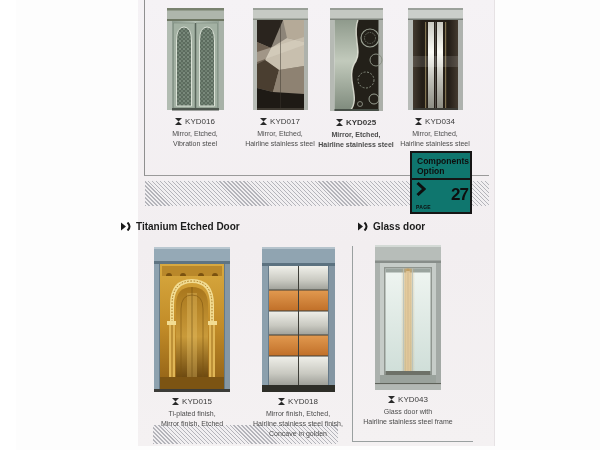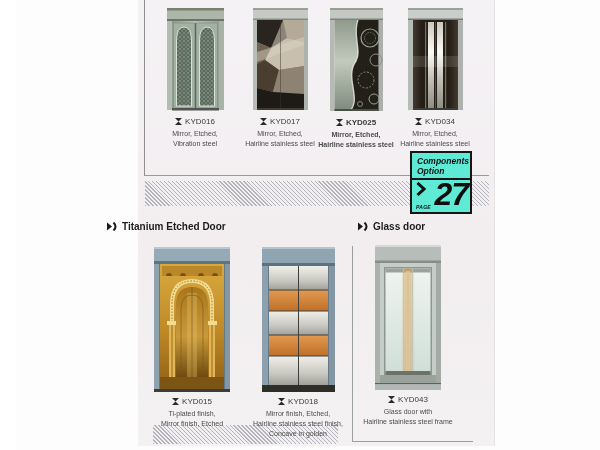--- a/index.html
+++ b/index.html
@@ -18,28 +18,28 @@
         border-left:1px solid #9aa0a0;border-bottom:1px solid #9aa0a0;box-sizing:border-box;}
   .card{position:absolute;display:flex;flex-direction:column;align-items:center;}
   .door{display:block;}
   .door svg{display:block;}
   .code-row{display:flex;align-items:center;gap:3px;font-size:8px;color:#3a3a3a;margin-top:5px;}
   .logo{display:flex;align-items:center;}
   .desc{margin-top:3px;font-size:7px;color:#4c4c4c;text-align:center;line-height:1.45;}
   .section-title{position:absolute;display:flex;align-items:center;gap:4px;
         font-size:10px;font-weight:bold;color:#1c1c1c;}
   .sec-icon{display:flex;align-items:center;}
-  .compbox{position:absolute;left:394px;top:151px;width:62px;height:63px;background:#5eead4;
-        border:2px solid #151515;box-sizing:border-box;z-index:6;font-style:italic;}
+  .compbox{position:absolute;left:394px;top:151px;width:62px;height:63px;background:#0f766e;
+        border:2px solid #151515;box-sizing:border-box;z-index:6;}
   .comp-head{padding:3px 2px 2px 5px;font-size:8.5px;font-weight:bold;color:#0e0e0e;
         line-height:1.2;border-bottom:2px solid #151515;}
   .comp-body{position:relative;height:32px;}
   .comp-chevron{position:absolute;left:4px;top:2px;}
   .comp-pagelbl{position:absolute;left:4px;bottom:2px;font-size:5px;font-weight:bold;color:#0e0e0e;letter-spacing:.3px;}
-  .comp-num{position:absolute;right:2px;top:-1px;font-size:32px;font-weight:bold;color:#0e0e0e;
+  .comp-num{position:absolute;right:2px;top:-1px;font-size:17px;font-weight:bold;color:#0e0e0e;
         letter-spacing:-1px;line-height:31px;}
 </style>
 </head>
 <body>
 
 <div id="stage">
   <div class="page"></div>
   <div class="topbox"></div>
   <div class="hatch hatch-mid"></div>
   <div class="hatch hatch-bot"></div>
@@ -223,21 +223,21 @@
       <span class="comp-chevron">
         <svg width="10" height="14" viewBox="0 0 10 14">
             <path d="M1.5 1 L8 7 L1.5 13" stroke="#0e0e0e" stroke-width="3" fill="none"></path>
           </svg>
       </span>
       <span class="comp-pagelbl">PAGE</span>
       <span class="comp-num">27</span>
     </div>
   </div>
 
-  <div class="section-title" style="left:91px;top:221px;">
+  <div class="section-title" style="left:105px;top:221px;">
     <span class="sec-icon">
       <svg width="11" height="9" viewBox="0 0 11 9">
           <polygon points="0,0.5 0,8.5 5,4.5" fill="#1a1a1a"></polygon>
           <path d="M6.5 0.5 Q10.5 4.5 6.5 8.5" stroke="#1a1a1a" stroke-width="2" fill="none"></path>
         </svg>
     </span>
     <span>Titanium Etched Door</span>
   </div>
   <div class="section-title" style="left:342px;top:221px;text-align:center;">
     <span class="sec-icon">

